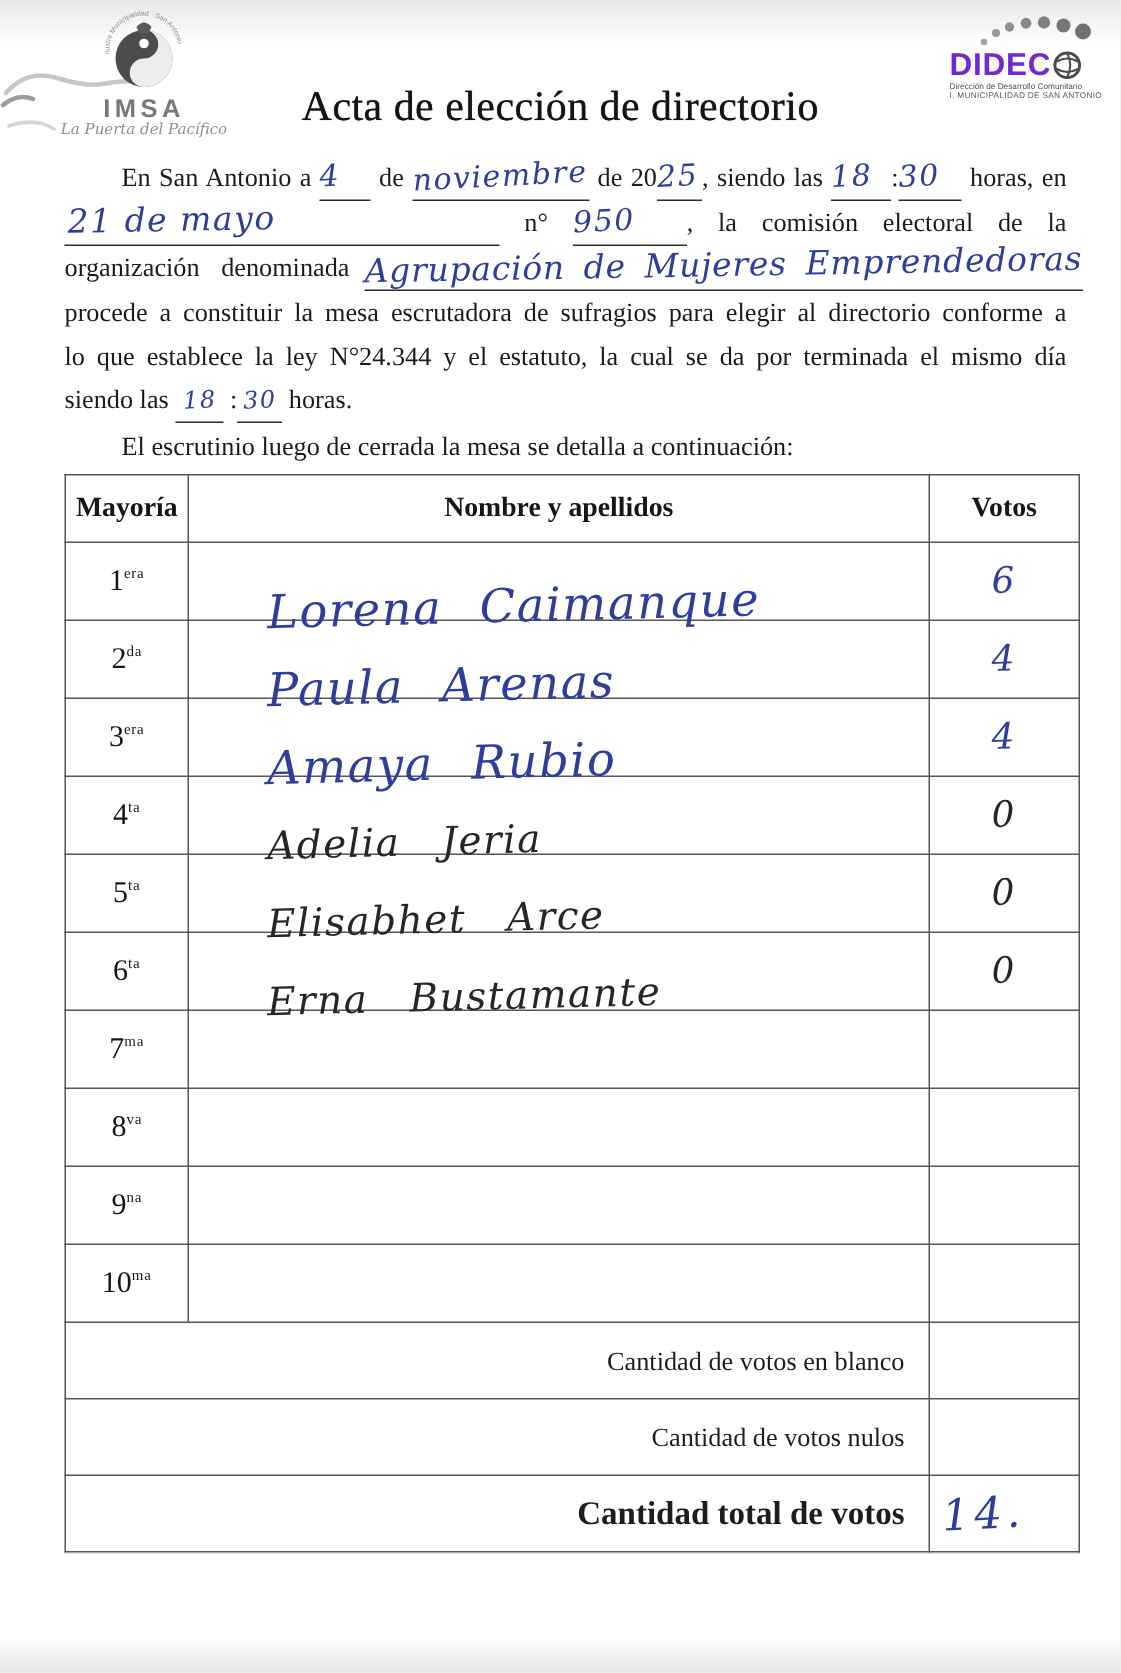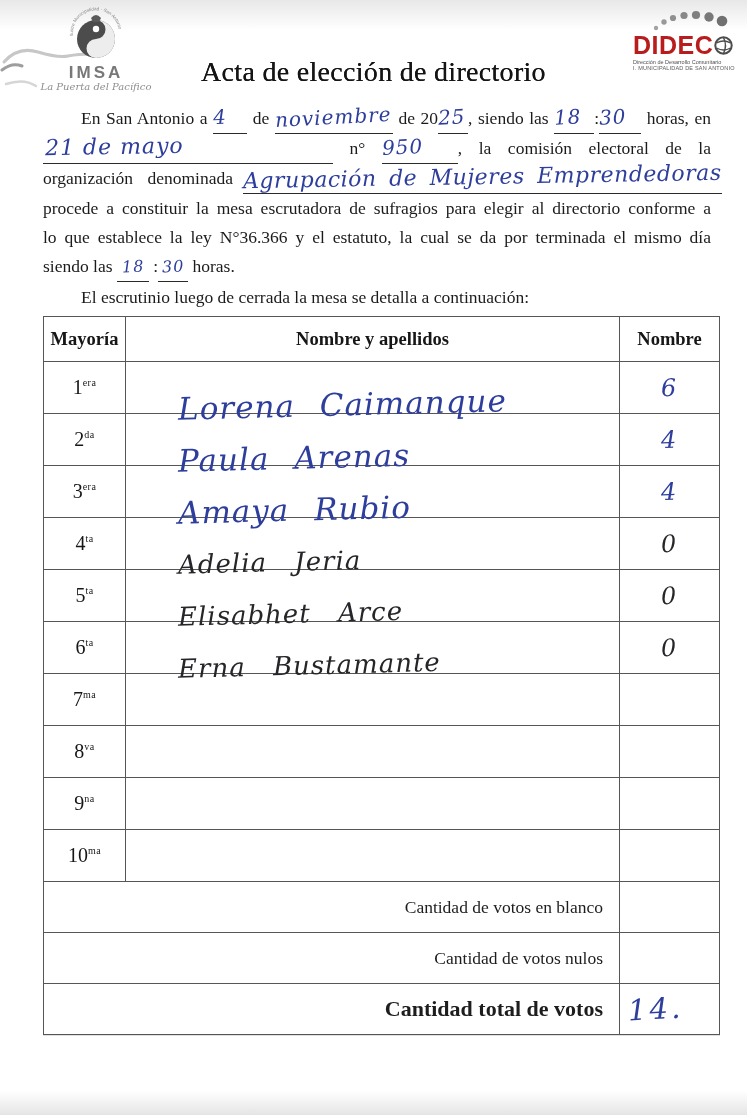--- a/index.html
+++ b/index.html
@@ -19,21 +19,21 @@
   .imsa-acronym { font-family:"Liberation Sans", sans-serif; font-weight:bold; font-size:17px;
     letter-spacing:3px; color:#787878; line-height:1; margin-top:-2px; }
   .imsa-tagline { font-family:"DejaVu Serif", serif; font-style:italic; font-size:10px;
     color:#8e8e8e; line-height:1.2; }
   .scribble { position:absolute; top:18px; left:0; pointer-events:none; }
 
   .dideco { position:absolute; top:10px; right:6px; width:108px; text-align:left; }
   .dideco .dots { display:block; margin-left:18px; }
   .dideco-word { display:flex; align-items:center; gap:1px; margin-top:-3px; }
   .dideco-word .txt { font-family:"Liberation Sans", sans-serif; font-weight:bold;
-    font-size:25px; color:#b91c1c; letter-spacing:0.5px; line-height:1; }
+    font-size:21px; color:#6d28d9; letter-spacing:0.5px; line-height:1; }
   .dideco-l1 { font-family:"Liberation Sans", sans-serif; font-size:5.5px; color:#4f4f4f;
     margin-top:1px; white-space:nowrap; }
   .dideco-l2 { font-family:"Liberation Sans", sans-serif; font-size:5.5px; color:#5a5a5a;
     letter-spacing:0.2px; white-space:nowrap; }
 
   
   h1.title { position:absolute; top:56px; left:0; width:100%; margin:0; text-align:center;
     font-size:28px; font-weight:500; letter-spacing:0.3px; color:#141414;
     text-shadow:0 0 0.5px #141414; }
 
@@ -139,38 +139,38 @@
     <div class="jl"><span class="lead"></span><span>En San Antonio a</span> <span class="blank" style="width:34px"><span class="hw hw-blue hw-inline">4</span></span> <span>de</span> <span class="blank" style="width:118px"><span class="hw hw-blue hw-inline">noviembre</span></span> <span>de 20</span><span class="blank" style="width:30px"><span class="hw hw-blue hw-inline">25</span></span><span>, siendo las</span> <span class="blank" style="width:40px"><span class="hw hw-blue hw-inline">18</span></span><span>:</span><span class="blank" style="width:42px"><span class="hw hw-blue hw-inline">30</span></span> <span>horas, en</span></div>
 
     <div class="jl"><span class="blank left" style="width:290px"><span class="hw hw-blue street-hw">21 de mayo</span></span> <span>n°</span> <span class="blank" style="width:76px"><span class="hw hw-blue hw-inline">950</span></span><span>, la comisión electoral de la</span></div>
 
     <div class="flexline orgline">
         <span class="label">organización denominada</span>
         <span class="blank left grow"><span class="hw hw-blue org-hw">Agrupación de Mujeres Emprendedoras</span></span>
       </div>
 
     <div class="jl"><span>procede a constituir la mesa escrutadora de sufragios para elegir al directorio conforme a</span></div>
-    <div class="jl"><span>lo que establece la ley N°36.366 y el estatuto, la cual se da por terminada el mismo día</span></div>
+    <div class="jl"><span>lo que establece la ley N°24.344 y el estatuto, la cual se da por terminada el mismo día</span></div>
 
     <div><span>siendo las</span> <span class="blank" style="width:32px"><span class="hw hw-blue hw-inline hw-small">18</span></span> <span>:</span><span class="blank" style="width:30px"><span class="hw hw-blue hw-inline hw-small">30</span></span> <span>horas.</span></div>
 
     <div class="scrutiny">El escrutinio luego de cerrada la mesa se detalla a continuación:</div>
   </div>
 
   <table class="votes-table">
     <colgroup>
         <col class="c-ord">
         <col class="c-name">
         <col class="c-vote">
       </colgroup>
     <thead>
       <tr>
         <th>Mayoría</th>
         <th>Nombre y apellidos</th>
-        <th>Nombre</th>
+        <th>Votos</th>
       </tr>
     </thead>
     <tbody>
       <tr class="num-row ink-b">
         <td class="ord"><span>1</span><sup>era</sup></td>
         <td class="name-cell">
             <span class="hw hw-blue name-hw">Lorena Caimanque</span>
           </td>
         <td class="vote-cell"><span class="hw hw-blue vote-hw">6</span></td>
       </tr>

